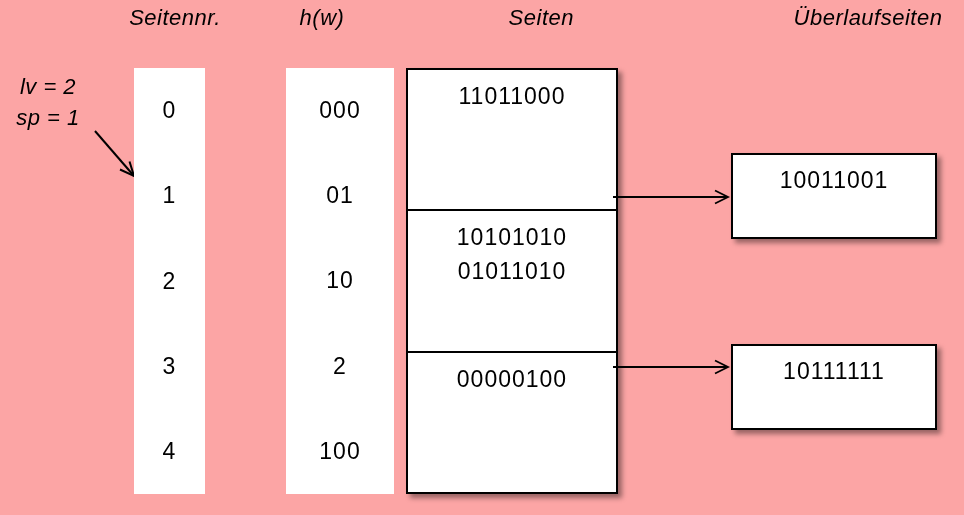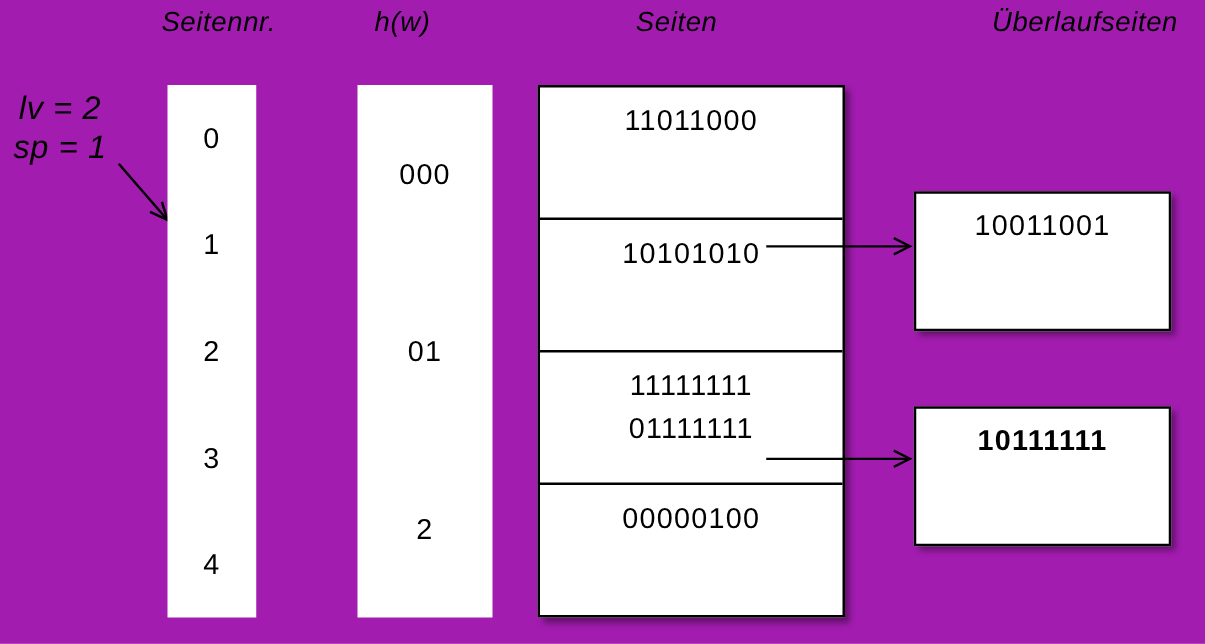--- a/index.html
+++ b/index.html
@@ -1,79 +1,79 @@
 <!DOCTYPE html>
 <html><head>
 <meta charset="utf-8">
 <style>
   html,body{margin:0;padding:0;}
   .canvas{
     position:relative;
     width:964px;height:515px;
-    background:#a21caf;
+    background:#fca5a5;
     font-family:"Liberation Sans", sans-serif;
     color:#000;
     overflow:hidden;
   }
   
   .hdr{
     position:absolute;top:3px;height:30px;line-height:30px;
     text-align:center;font-style:italic;font-size:22px;font-weight:500;
     letter-spacing:.5px;
   }
   .hdr-seitennr{left:110px;width:130px;}
   .hdr-hw{left:272px;width:100px;}
   .hdr-seiten{left:444px;width:130px;text-align:right;}
   .hdr-ueberlauf{left:768px;width:200px;}
 
   
   .annotation{
     position:absolute;left:6px;top:71px;width:84px;
-    font-style:italic;font-size:26px;line-height:31px;
+    font-style:italic;font-size:22px;line-height:31px;
     text-align:center;letter-spacing:.5px;
   }
   .ann-arrow{position:absolute;left:88px;top:126px;}
 
   
   .strip{
     position:absolute;top:68px;height:426px;
     background:#ffffff;
     display:flex;flex-direction:column;
   }
   .strip-nr{left:134px;width:71px;}
   .strip-hw{left:286px;width:108px;justify-content:flex-end;}
   .stripcell{
     flex:1;display:flex;align-items:center;justify-content:center;
     font-size:23px;letter-spacing:1px;
   }
 
   
   .pages{
-    position:absolute;left:406px;top:68px;width:246px;height:426px;
+    position:absolute;left:406px;top:68px;width:212px;height:426px;
     background:#ffffff;border:2px solid #000;box-sizing:border-box;
     box-shadow:4px 4px 5px rgba(0,0,0,.40);
-    display:flex;flex-direction:column;margin-left:24px;
+    display:flex;flex-direction:column;
   }
   .bucket{
     flex:1;border-bottom:2px solid #000;box-sizing:border-box;
     padding-top:9px;text-align:center;
     font-size:23px;line-height:34px;letter-spacing:1px;
   }
   .bucket:last-child{border-bottom:none;}
 
   
   .overflow{
-    position:absolute;left:731px;width:206px;height:112px;
+    position:absolute;left:731px;width:206px;height:86px;
     background:#ffffff;border:2px solid #000;box-sizing:border-box;
     box-shadow:4px 4px 5px rgba(0,0,0,.40);
     padding-top:8px;text-align:center;
     font-size:23px;line-height:34px;letter-spacing:1px;
   }
   .of1{top:153px;}
-  .of2{top:325px;font-weight:bold;}
+  .of2{top:344px;}
 
   .harrow{position:absolute;left:611px;width:122px;height:24px;}
   .harrow1{top:185px;}
   .harrow2{top:355px;}
   svg{display:block;}
 </style>
 </head>
 <body>
 
 <div class="canvas">
@@ -96,33 +96,32 @@
     <div class="stripcell">0</div>
     <div class="stripcell">1</div>
     <div class="stripcell">2</div>
     <div class="stripcell">3</div>
     <div class="stripcell">4</div>
   </div>
 
   <div class="strip strip-hw">
     <div class="stripcell">000</div>
     <div class="stripcell">01</div>
+    <div class="stripcell">10</div>
     <div class="stripcell">2</div>
+    <div class="stripcell">100</div>
   </div>
 
   <div class="pages">
     <div class="bucket">
       <div>11011000</div>
     </div>
     <div class="bucket">
       <div>10101010</div>
-    </div>
-    <div class="bucket">
-      <div>11111111</div>
-      <div>01111111</div>
+      <div>01011010</div>
     </div>
     <div class="bucket">
       <div>00000100</div>
     </div>
   </div>
 
   <div class="overflow of1">
     <div>10011001</div>
   </div>
   <div class="overflow of2">

